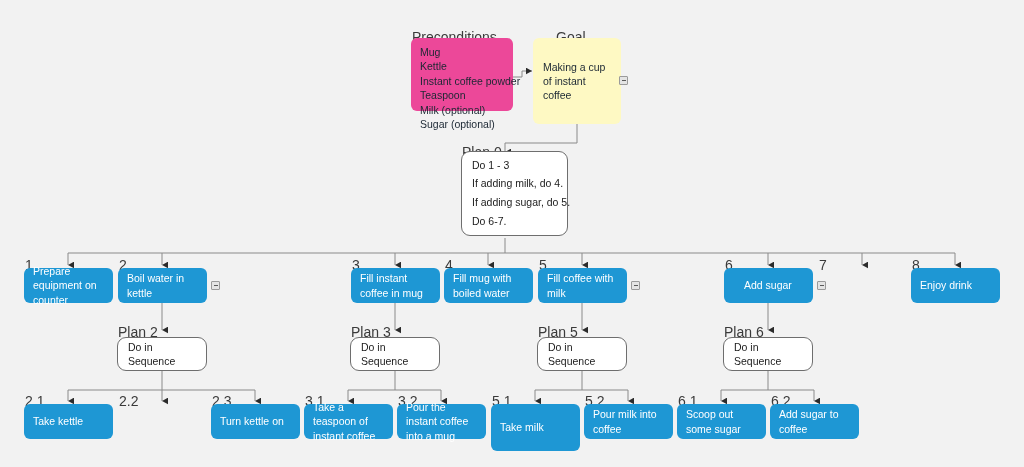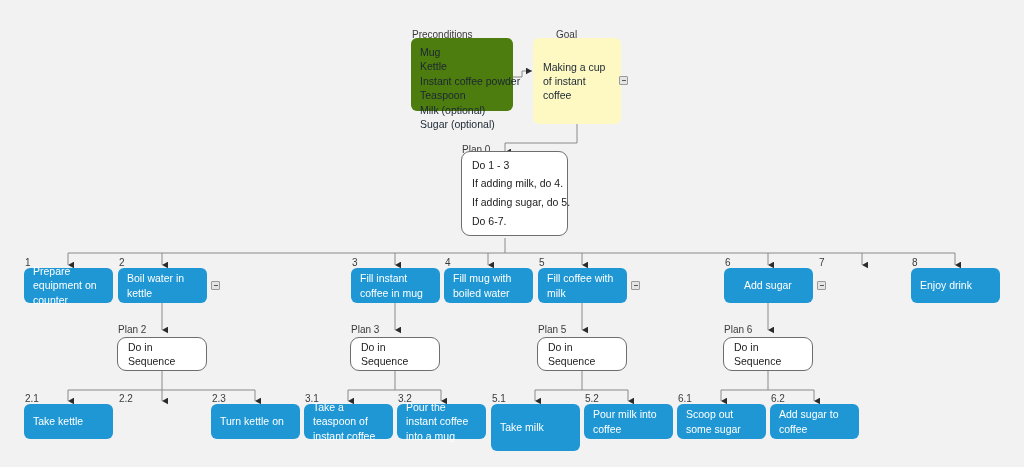--- a/index.html
+++ b/index.html
@@ -44,21 +44,21 @@
 
   .task {
     background: #1e97d4;
     color: #ffffff;
     font-size: 10.5px;
     padding: 5px 9px;
     align-items: center;
   }
 
   .precond {
-    background: #4d7c0f;
+    background: #ec4899;
     color: #1b2733;
     font-size: 10.5px;
     padding: 7px 9px;
     align-items: flex-start;
     flex-direction: column;
     justify-content: flex-start;
   }
   .precond .pline {
     display: block;
     white-space: nowrap;
@@ -89,21 +89,21 @@
   .plan .pl {
     display: block;
     line-height: 1.1;
     margin: 3.5px 0;
     white-space: nowrap;
   }
 
   
   .caption {
     position: absolute;
-    font-size: 10px;
+    font-size: 14px;
     color: #3a3a3a;
     white-space: nowrap;
     line-height: 1;
   }
 
   
   .collapse {
     position: absolute;
     width: 9px;
     height: 9px;

